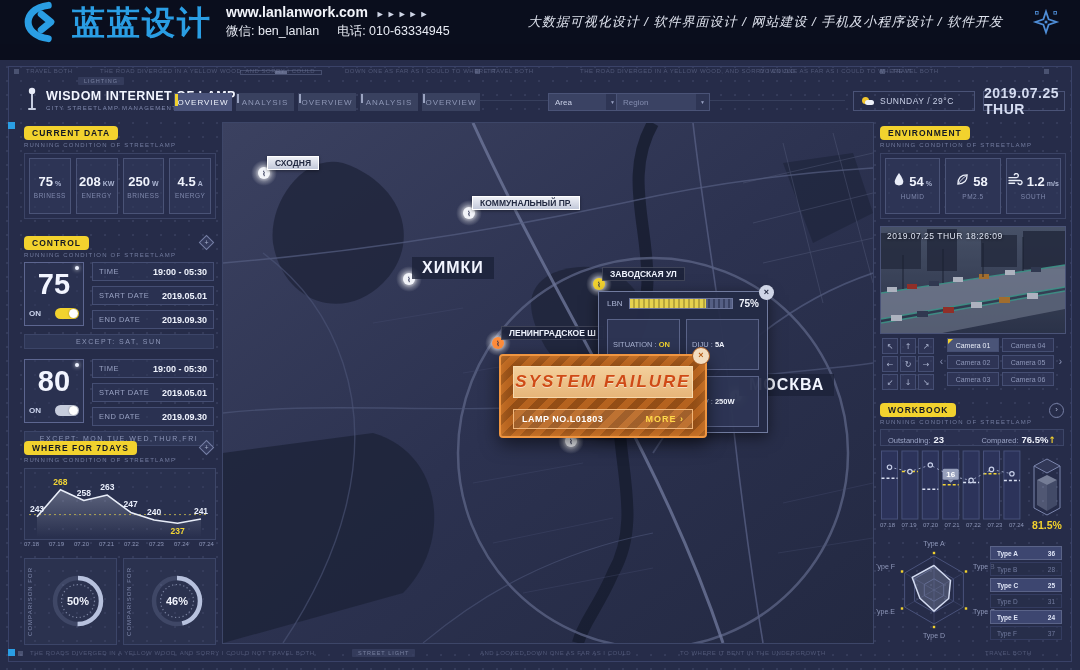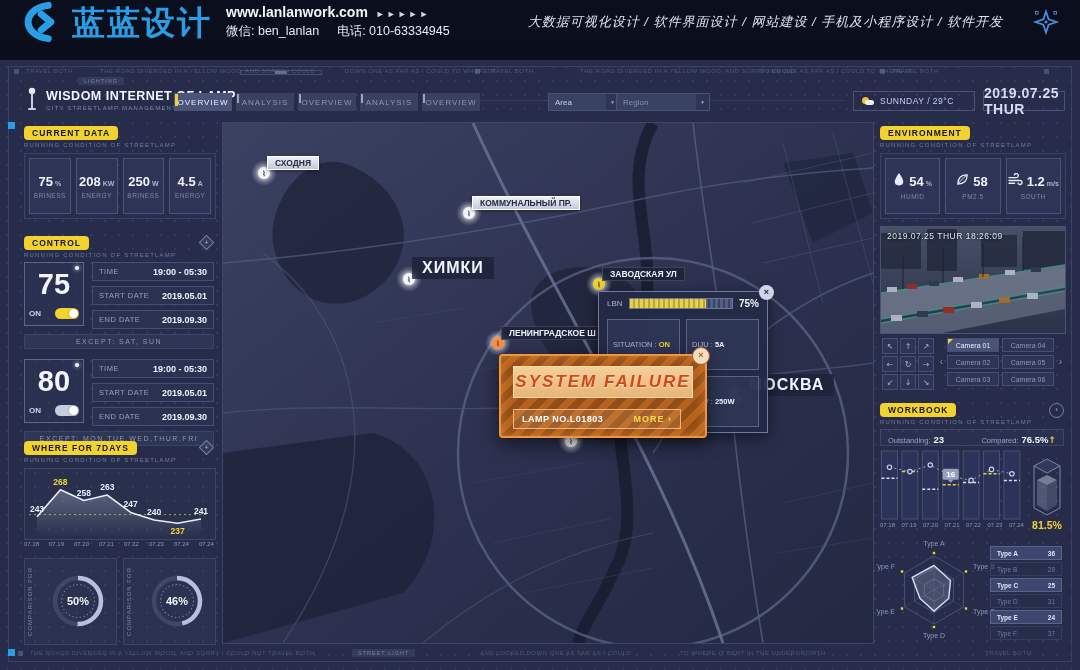--- a/index.html
+++ b/index.html
@@ -110,21 +110,21 @@
   .p-fields{display:grid;grid-template-columns:1fr 1fr;gap:6px;padding:4px 8px;}
   .pfield{height:17px;border:1px solid #5a6388;background:rgba(52,60,94,.6);font-size:7.5px;line-height:17px;padding:16px 5px;white-space:nowrap;overflow:hidden;}
   .fl{color:#aab3d2;}.fv{color:#f0f3fc;font-weight:bold;}.fv.hl{color:#f2d22e;}
   
   #failure{position:absolute;left:276px;top:231px;width:204px;height:80px;z-index:5;border:2px solid #ef9540;border-radius:4px;
            background:#b5621e;background-image:repeating-linear-gradient(135deg,rgba(60,25,0,.28) 0 7px,rgba(0,0,0,0) 7px 14px);
            box-shadow:0 6px 18px rgba(0,0,0,.55), inset 0 0 12px rgba(255,170,80,.4);}
   .f-plate{position:absolute;left:12px;top:10px;right:12px;height:30px;background:linear-gradient(#f3cf9b,#e7b579);
            border:1px solid #f7d9ad;display:flex;align-items:center;justify-content:center;}
   .f-title{font-size:17px;font-weight:bold;font-style:italic;color:#cf4a16;letter-spacing:2px;text-shadow:0 1px 0 rgba(255,255,255,.5);}
-  .f-row{position:absolute;left:12px;bottom:7px;right:24px;height:18px;border:1px solid #f0b57a;background:rgba(255,230,200,.12);
+  .f-row{position:absolute;left:12px;bottom:7px;right:12px;height:18px;border:1px solid #f0b57a;background:rgba(255,230,200,.12);
          display:flex;justify-content:space-between;align-items:center;padding:0 8px;}
   .f-lamp{font-size:9px;font-weight:bold;color:#fff;letter-spacing:.5px;}
   .f-more{font-size:9px;font-weight:bold;color:#ffd84a;letter-spacing:1px;cursor:pointer;}
   #f-close{position:absolute;top:-9px;right:-5px;width:16px;height:16px;border-radius:50%;background:#f3ddc0;border:1px solid #a85a20;
            color:#b45a14;font-size:9px;line-height:14px;text-align:center;font-weight:bold;cursor:pointer;}
   
   #cam{position:absolute;left:880px;top:166px;width:184px;height:106px;border:1px solid #4a5377;overflow:hidden;text-align:right;}
   #cam-ts{position:absolute;left:6px;top:4px;font-size:8.5px;color:#dfe5f4;letter-spacing:.5px;text-shadow:0 0 3px rgba(0,0,0,.8);}
   #dpad{position:absolute;left:882px;top:278px;display:grid;grid-template-columns:repeat(3,16px);gap:2px;}
   .dp{height:14px;border:1px solid #454e73;background:rgba(52,60,94,.55);color:#aab3cf;font-size:8px;display:flex;align-items:center;justify-content:center;

